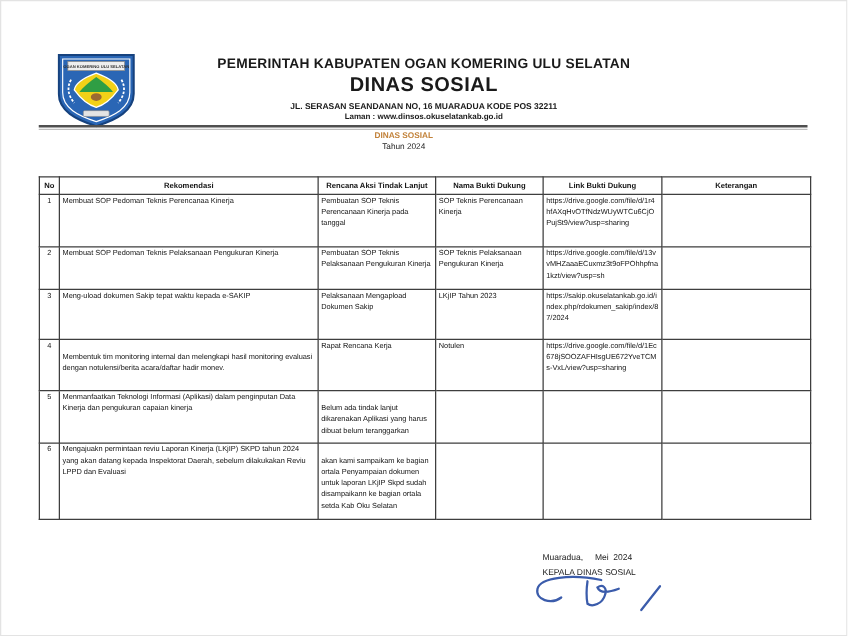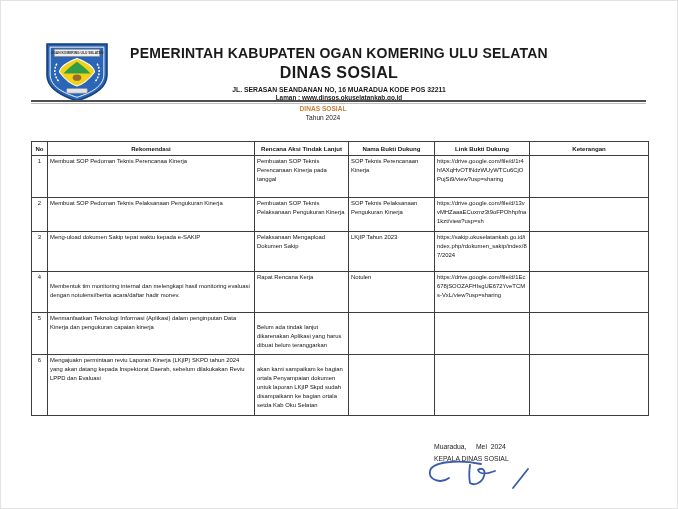--- a/index.html
+++ b/index.html
@@ -5,21 +5,21 @@
   * { margin:0; padding:0; box-sizing:border-box; }
   html,body { background:#fff; }
   .page {
     position:relative; width:678px; height:509px; background:#ffffff;
     font-family:"Liberation Sans", sans-serif; color:#1a1a1a;
     border:1px solid #e3e3e3; overflow:hidden;
   }
   
   .logo { position:absolute; left:45px; top:42px; width:62px; height:60px; }
   .kop  { position:absolute; left:0; right:0; top:44px; text-align:center; }
-  .kop-line1 { font-size:14px; font-weight:bold; letter-spacing:.2px;text-align:center; }
+  .kop-line1 { font-size:11px; font-weight:bold; letter-spacing:.2px;text-align:center; }
   .kop-line2 { font-size:16px; font-weight:bold; margin-top:3px; letter-spacing:.4px; }
   .kop-line3 { font-size:6.8px; font-weight:bold; margin-top:4px; }
   .kop-line4 { font-size:6.4px; font-weight:bold; margin-top:1px; }
   .rule { position:absolute; left:30px; right:31px; top:99px;
           border-top:2.5px solid #4f4f4f; border-bottom:1px solid #bdbdbd; height:4px; }
   .sub  { position:absolute; left:0; right:32px; top:104px; text-align:center; }
   .sub-line1 { font-size:6.6px; font-weight:bold; color:#c2823a; }
   .sub-line2 { font-size:6.6px; margin-top:2px; color:#222; }
   
   table.rek {

